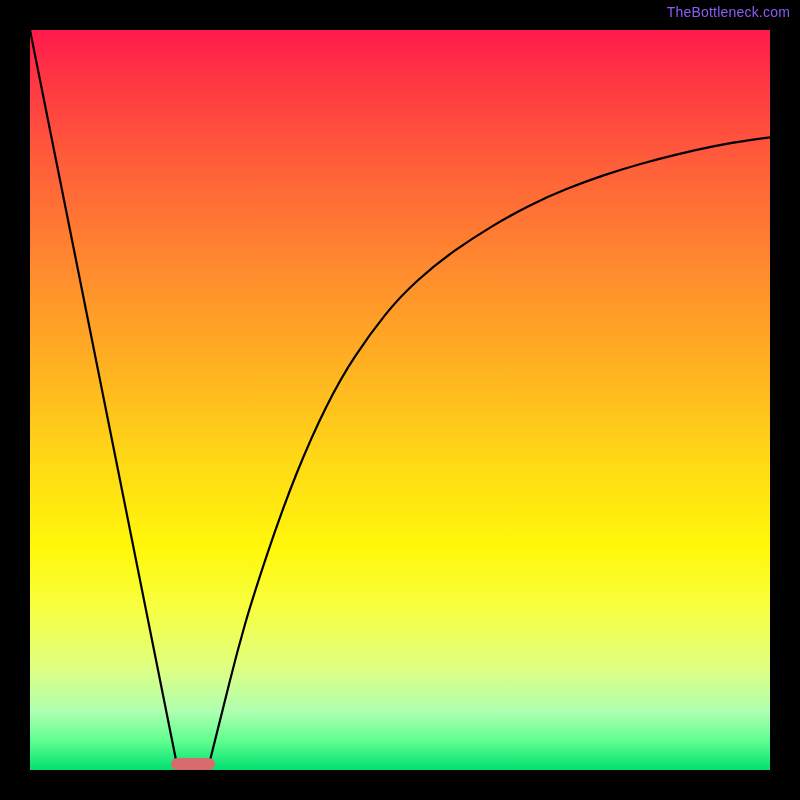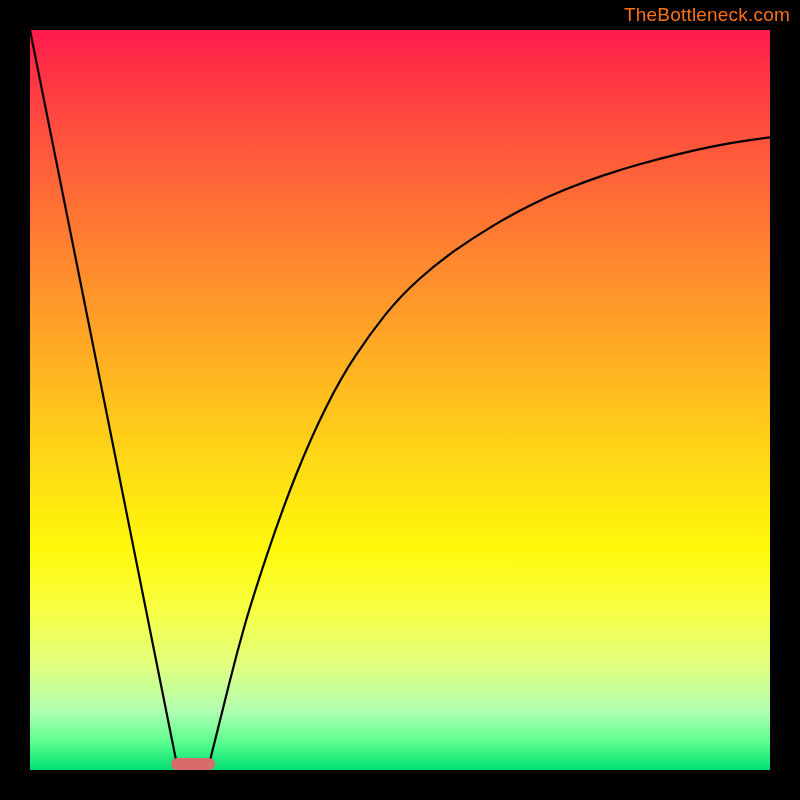--- a/index.html
+++ b/index.html
@@ -45,22 +45,22 @@
   .curve-svg {
     position: absolute;
     left: 0; top: 0;
     width: 100%; height: 100%;
   }
 
   .watermark {
     position: absolute;
     top: 4px;
     right: 10px;
-    color: #f97316;
-    font-size: 19px;
+    color: #8b5cf6;
+    font-size: 14px;
     font-weight: 500;
     letter-spacing: 0.2px;
   }
 
   .marker {
     position: absolute;
     background: #d86b6b;
     border-radius: 6px;
     height: 12px;
   }

